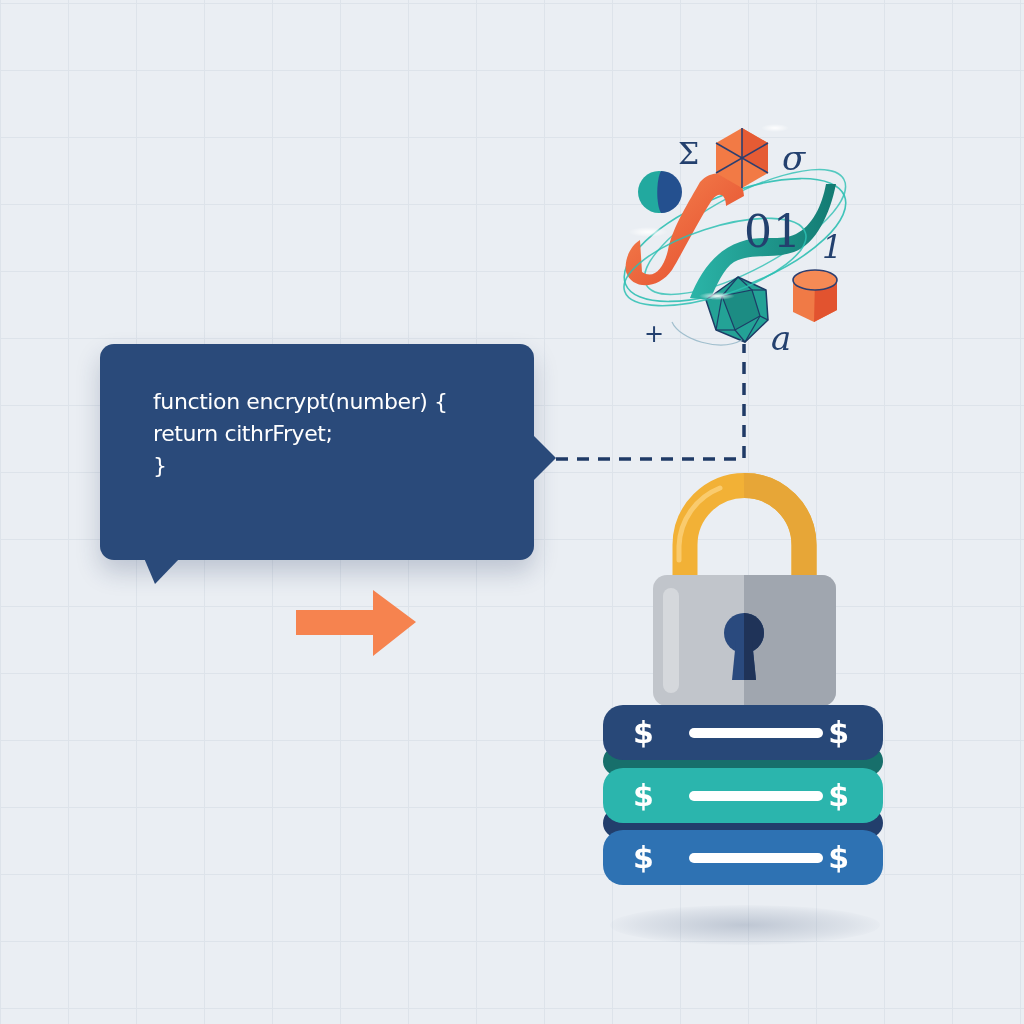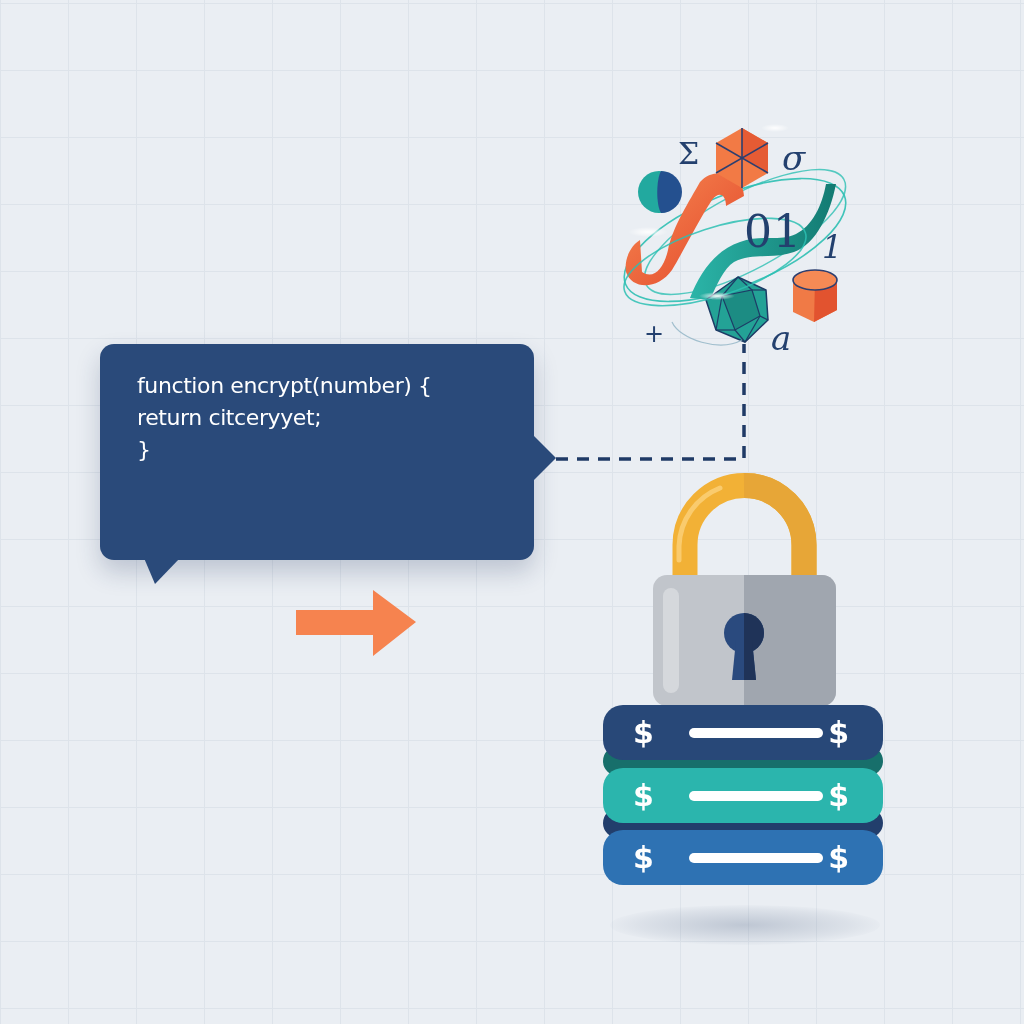--- a/index.html
+++ b/index.html
@@ -16,21 +16,21 @@
   .abs { position: absolute; }
   svg.layer { position: absolute; left: 0; top: 0; width: 1024px; height: 1024px; overflow: visible; }
 
   
   .bubble {
     position: absolute; left: 100px; top: 344px; width: 434px; height: 216px;
     background: #2a4a7a; border-radius: 14px;
     box-shadow: 0 12px 24px rgba(30, 50, 90, 0.22);
   }
   .bubble-code {
-    position: absolute; left: 37px; top: 26px; margin: 0;
+    position: absolute; left: 37px; top: 26px; margin: 16px;
     color: #ffffff; font-family: "DejaVu Sans", sans-serif;
     font-size: 22px; line-height: 32px; letter-spacing: -0.4px;
     white-space: pre;
   }
   .code-line { display: block; }
 
   
   .bar {
     position: absolute; left: 603px; width: 280px; height: 55px;
     border-radius: 20px; box-sizing: border-box;
@@ -149,21 +149,21 @@
   </g>
 </svg>
 
 <div class="bubble">
   <svg class="abs" style="left:40px; top:214px; overflow:visible" width="40" height="30">
     <polygon points="4,0 40,0 15,26" fill="#2a4a7a"></polygon>
   </svg>
   <svg class="abs" style="left:432px; top:90px; overflow:visible" width="26" height="46">
     <polygon points="0,0 24,24 0,48" fill="#2a4a7a"></polygon>
   </svg>
-  <pre class="bubble-code"><span class="code-line">function encrypt(number) {</span><span class="code-line">return citceryyet;</span><span class="code-line">}</span></pre>
+  <pre class="bubble-code"><span class="code-line">function encrypt(number) {</span><span class="code-line">return cithrFryet;</span><span class="code-line">}</span></pre>
 </div>
 
 <div class="glyph" style="left:678px; top:136px; font-size:30px;">Σ</div>
 <div class="glyph" style="left:782px; top:138px; font-size:34px; font-style:italic;">σ</div>
 <div class="glyph" style="left:744px; top:206px; font-size:44px;">0</div>
 <div class="glyph" style="left:773px; top:206px; font-size:44px;">1</div>
 <div class="glyph" style="left:822px; top:228px; font-size:32px; font-style:italic;">1</div>
 <div class="glyph" style="left:644px; top:320px; font-size:24px; font-family:'DejaVu Sans', sans-serif;">+</div>
 <div class="glyph" style="left:771px; top:318px; font-size:34px; font-style:italic;">a</div>
 

